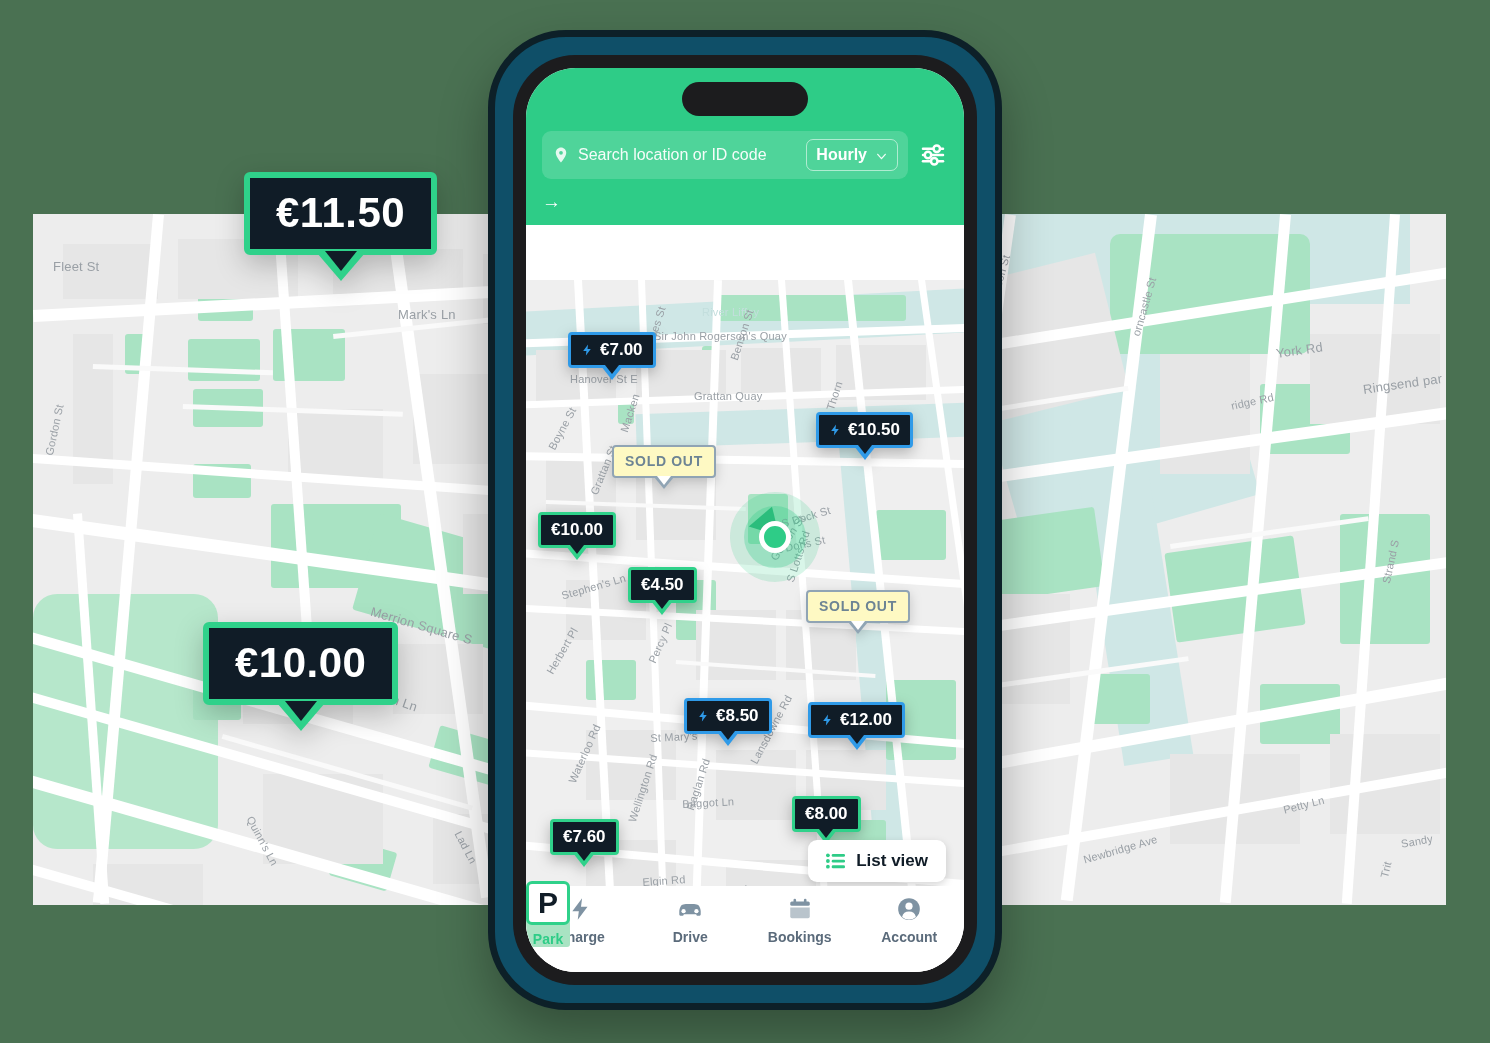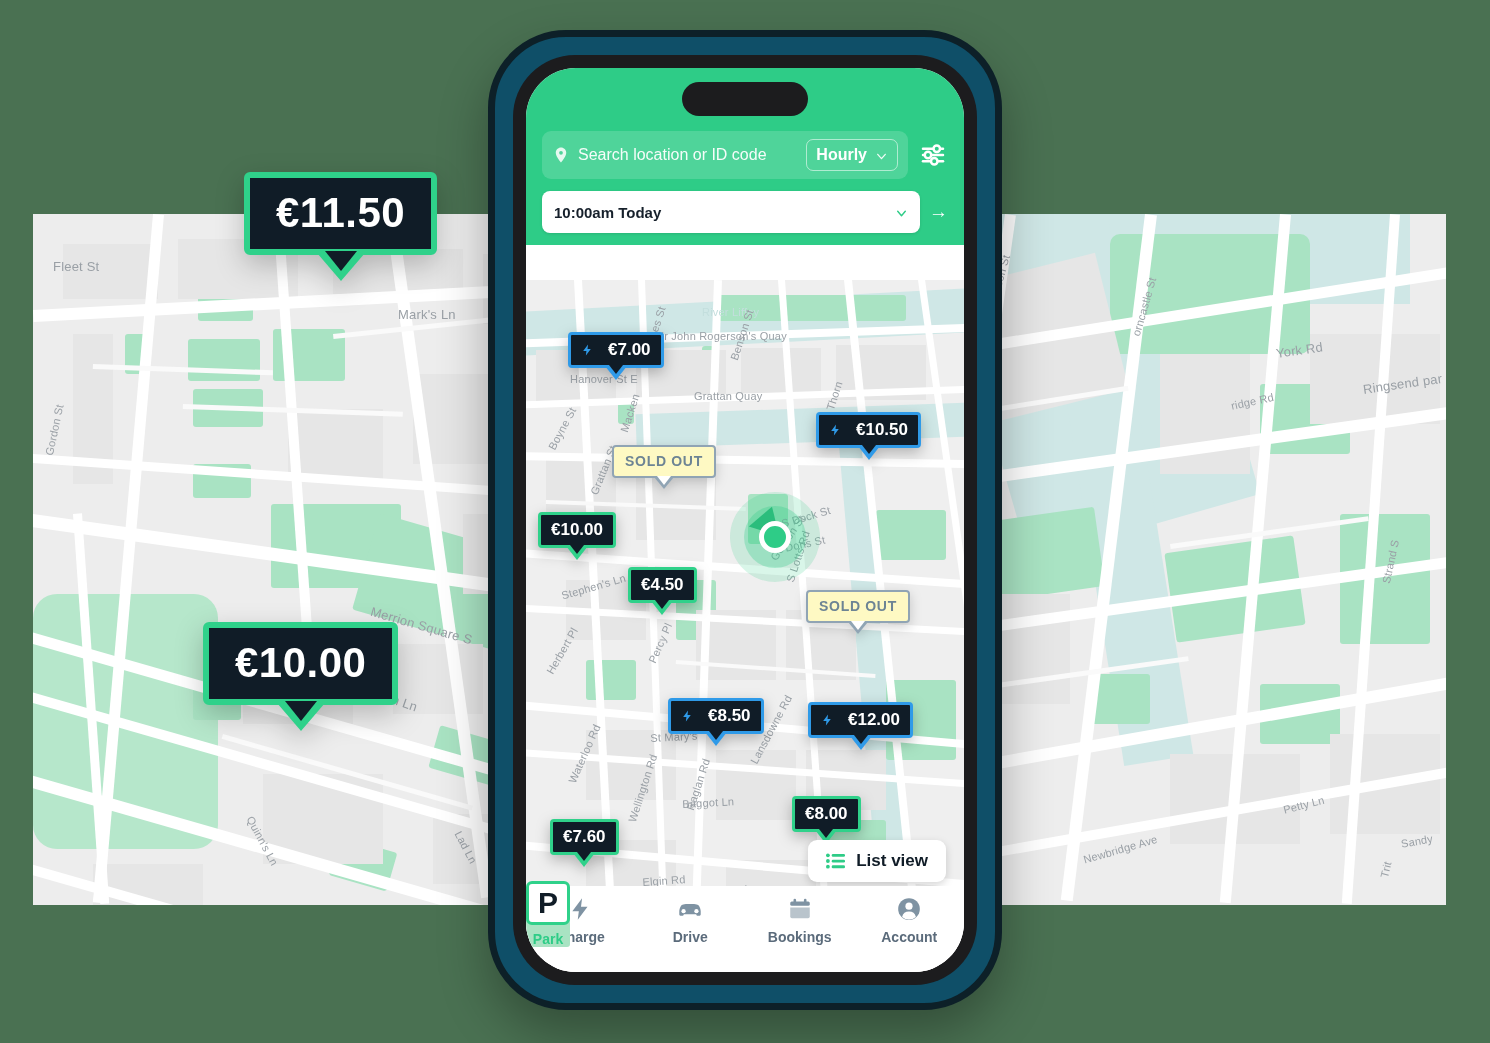--- a/index.html
+++ b/index.html
@@ -192,21 +192,21 @@
   
   .pin-sm {
     position: absolute;
     filter: drop-shadow(0 5px 7px rgba(0,0,0,.25));
   }
   .pin-sm .body {
     background: #101c27;
     border: 3px solid #2fd18a;
     border-radius: 4px;
     padding: 6px 10px 7px;
-    display: flex; align-items: center; gap: 14px;
+    display: flex; align-items: center; gap: 6px;
     color: #fff; font-size: 17px; font-weight: bold; line-height: 1;
     white-space: nowrap;
   }
   .pin-sm.ev .body { border-color: #2f9ae8; }
   .pin-sm .tail {
     position: absolute; left: 50%; bottom: -12px;
     transform: translateX(-50%);
     width:0;height:0;
     border-left: 11px solid transparent;
     border-right: 11px solid transparent;
@@ -448,28 +448,20 @@
                   <line x1="4" y1="17" x2="20" y2="17"></line>
                 </g>
                 <circle cx="15" cy="7" r="2.6" fill="#2ecc87" stroke="#fff" stroke-width="2"></circle>
                 <circle cx="8" cy="12" r="2.6" fill="#2ecc87" stroke="#fff" stroke-width="2"></circle>
                 <circle cx="13" cy="17" r="2.6" fill="#2ecc87" stroke="#fff" stroke-width="2"></circle>
               </svg>
             </span>
           </div>
 
           <div class="time-row">
-            <div class="time-select">
-              <span>10:00am Today</span>
-              <span class="chev">
-                <svg viewBox="0 0 24 24" width="13" height="13">
-                    <path d="M5 8l7 8 7-8" fill="none" stroke="#2ecc87" stroke-width="2.6" stroke-linecap="round" stroke-linejoin="round"></path>
-                  </svg>
-              </span>
-            </div>
             <span class="arrow-between">→</span>
           </div>
         </div>
 
         <div class="phone-map">
 
           <div class="water" style="left:-20px;top:20px;width:480px;height:44px;transform:rotate(-3deg);"></div>
           <div class="water" style="left:110px;top:128px;width:360px;height:34px;transform:rotate(-2deg);"></div>
           <div class="water" style="left:330px;top:150px;width:30px;height:420px;transform:rotate(-5deg);"></div>
 
@@ -587,21 +579,21 @@
           <div class="pin-sm" style="left:102px;top:287px;">
             <div class="body">€4.50</div>
             <div class="tail"></div>
           </div>
 
           <div class="pin-sold" style="left:280px;top:310px;">
             <div class="body">SOLD OUT</div>
             <div class="tail"></div>
           </div>
 
-          <div class="pin-sm ev" style="left:142px;top:418px;">
+          <div class="pin-sm ev" style="left:158px;top:418px;">
             <div class="body">
               <span class="bolt">
                 <svg viewBox="0 0 24 24" width="13" height="16">
                     <path fill="#2f9ae8" d="M13 2L4 14h6l-1 8 9-12h-6z"></path>
                   </svg>
               </span>
               <span>€8.50</span>
             </div>
             <div class="tail"></div>
           </div>

